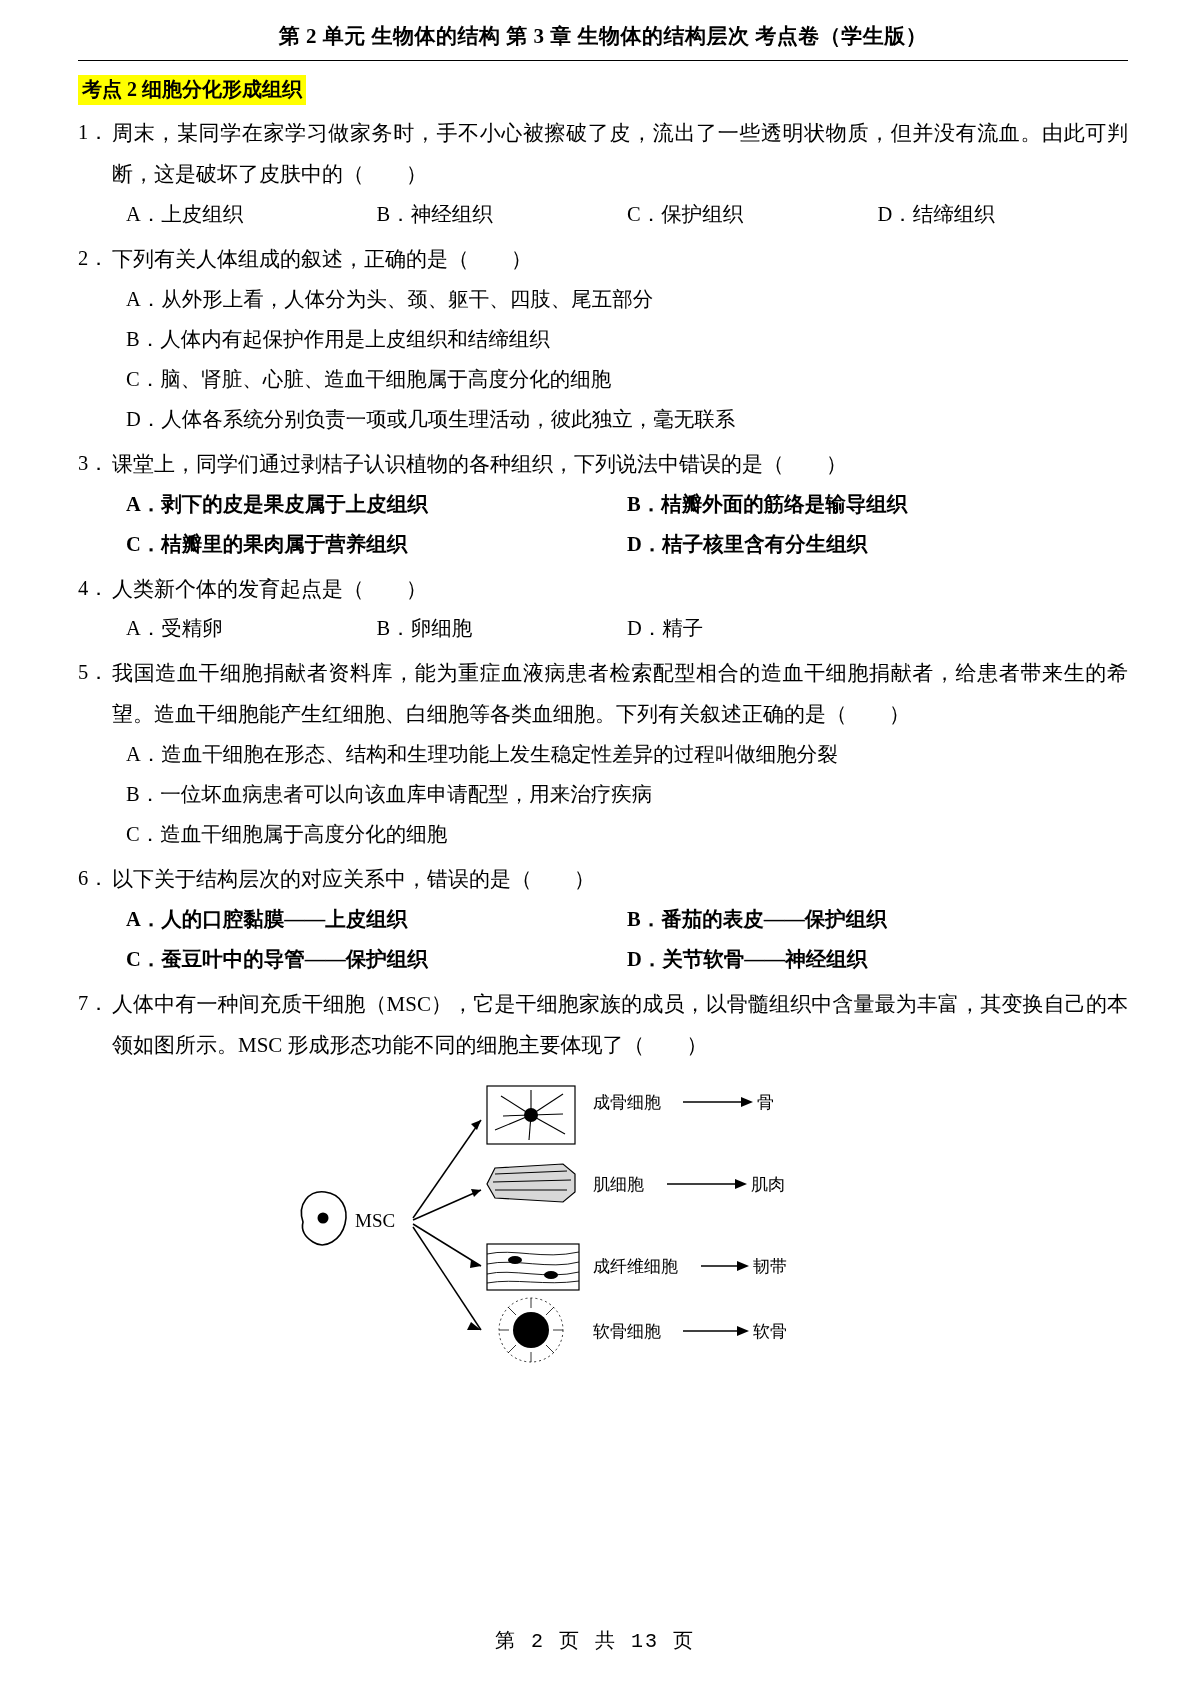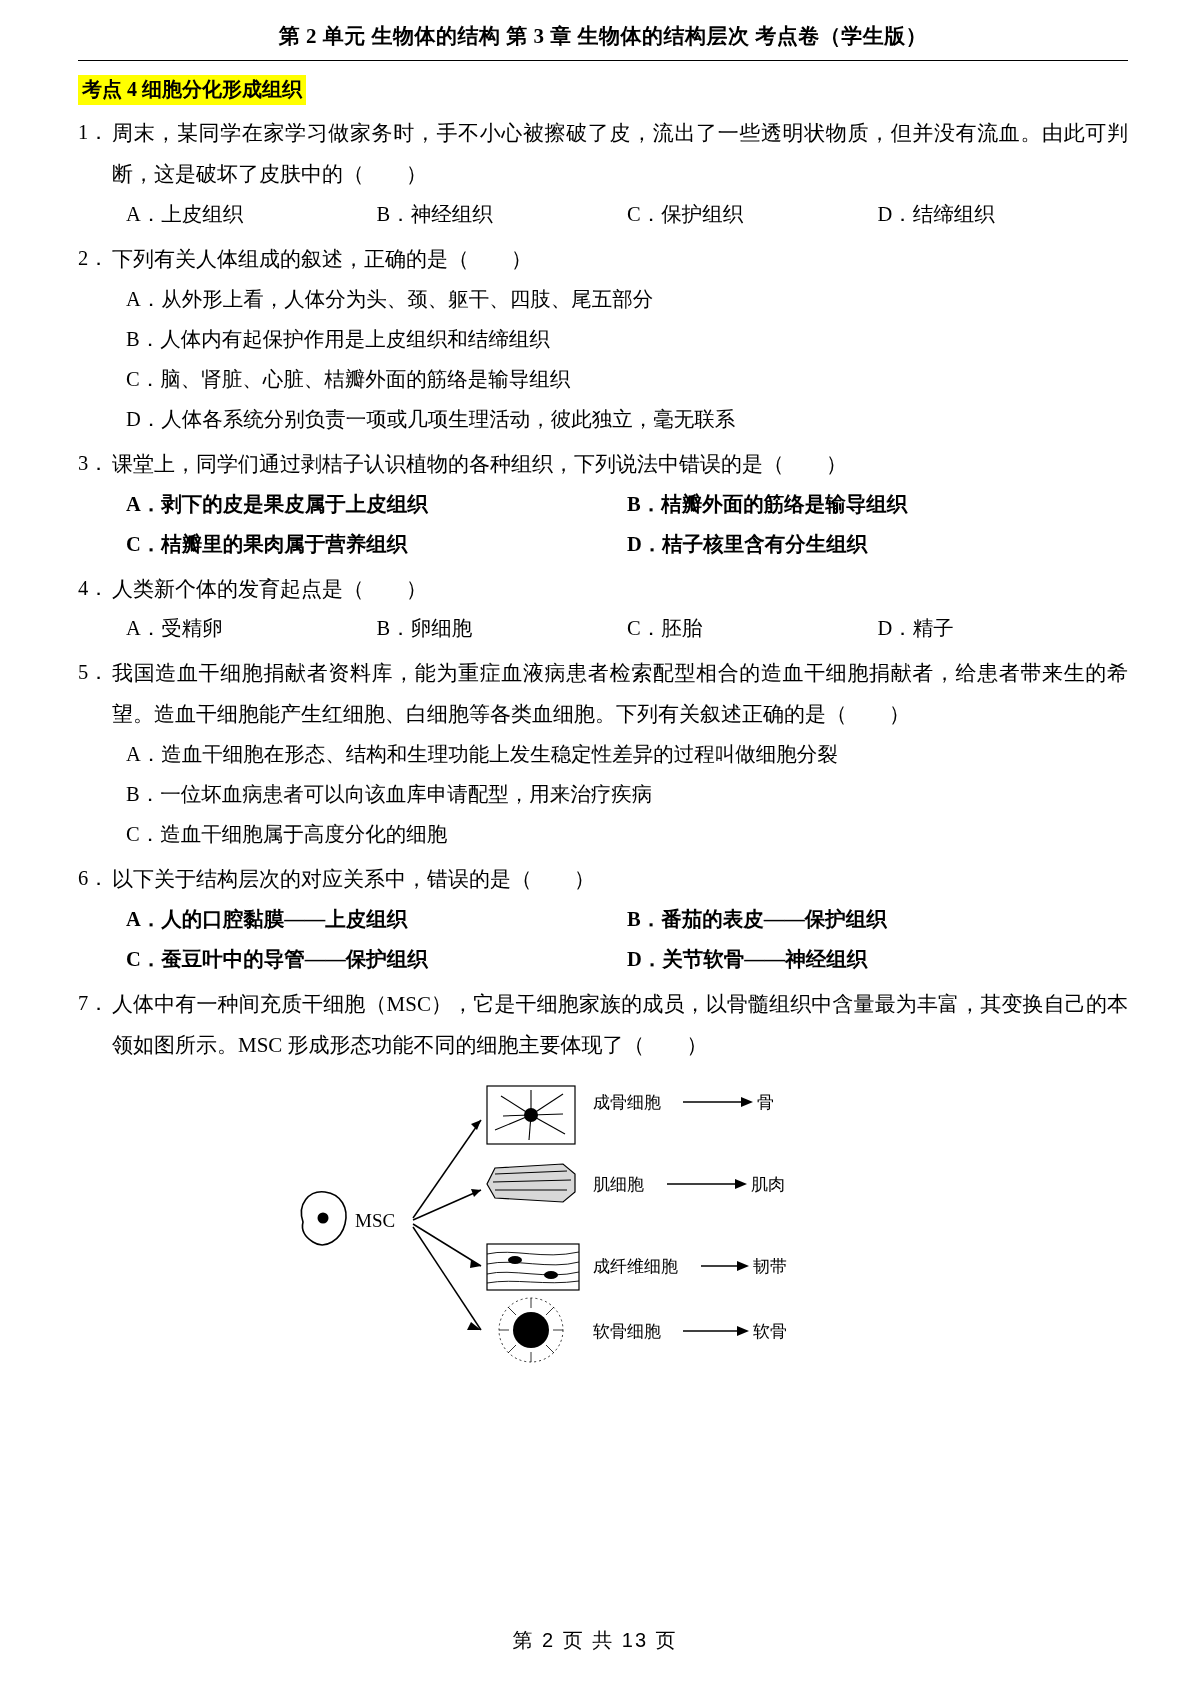--- a/index.html
+++ b/index.html
@@ -79,34 +79,34 @@
     justify-content: center;
   }
   .fig svg { display: block; }
   .footer {
     position: absolute;
     left: 0;
     right: 0;
     bottom: 28px;
     text-align: center;
     font-size: 20px;
-    font-family: Liberation Sans, sans-serif;
+    font-family: Liberation Mono, monospace;
     letter-spacing: 2px;
   }
 </style>
 </head>
 <body>
 
 <div class="page">
 
   <div class="doc-header">第 2 单元 生物体的结构 第 3 章 生物体的结构层次 考点卷（学生版）</div>
   <div class="header-rule"></div>
 
   <div>
-    <span class="section-title">考点 4 细胞分化形成组织</span>
+    <span class="section-title">考点 2 细胞分化形成组织</span>
   </div>
 
   <div class="q">
     <div class="q-line">
       <div class="q-num">1．</div>
       <div class="q-body q-text">周末，某同学在家学习做家务时，手不小心被擦破了皮，流出了一些透明状物质，但并没有流血。由此可判断，这是破坏了皮肤中的（　　）</div>
     </div>
     <div class="opts">
       <div class="opt-row cols4">
         <div class="opt">A．上皮组织</div>
@@ -123,21 +123,21 @@
       <div class="q-body q-text">下列有关人体组成的叙述，正确的是（　　）</div>
     </div>
     <div class="opts">
       <div class="opt-row">
         <div class="opt">A．从外形上看，人体分为头、颈、躯干、四肢、尾五部分</div>
       </div>
       <div class="opt-row">
         <div class="opt">B．人体内有起保护作用是上皮组织和结缔组织</div>
       </div>
       <div class="opt-row">
-        <div class="opt">C．脑、肾脏、心脏、桔瓣外面的筋络是输导组织</div>
+        <div class="opt">C．脑、肾脏、心脏、造血干细胞属于高度分化的细胞</div>
       </div>
       <div class="opt-row">
         <div class="opt">D．人体各系统分别负责一项或几项生理活动，彼此独立，毫无联系</div>
       </div>
     </div>
   </div>
 
   <div class="q">
     <div class="q-line">
       <div class="q-num">3．</div>
@@ -157,21 +157,20 @@
 
   <div class="q">
     <div class="q-line">
       <div class="q-num">4．</div>
       <div class="q-body q-text">人类新个体的发育起点是（　　）</div>
     </div>
     <div class="opts">
       <div class="opt-row cols4">
         <div class="opt">A．受精卵</div>
         <div class="opt">B．卵细胞</div>
-        <div class="opt">C．胚胎</div>
         <div class="opt">D．精子</div>
       </div>
     </div>
   </div>
 
   <div class="q">
     <div class="q-line">
       <div class="q-num">5．</div>
       <div class="q-body q-text">我国造血干细胞捐献者资料库，能为重症血液病患者检索配型相合的造血干细胞捐献者，给患者带来生的希望。造血干细胞能产生红细胞、白细胞等各类血细胞。下列有关叙述正确的是（　　）</div>
     </div>

